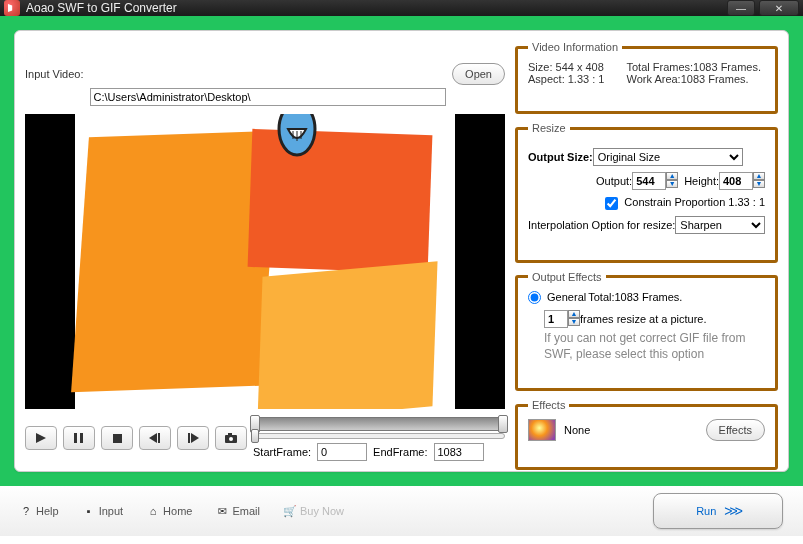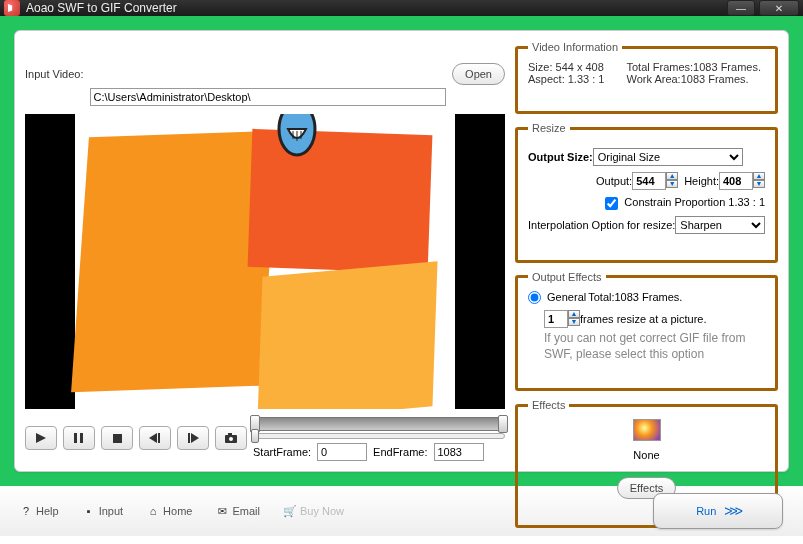--- a/index.html
+++ b/index.html
@@ -43,21 +43,21 @@
 .bold-label { font-weight: bold; }
 select { border: 1px solid #888; height: 18px; background: #fff; font-size: 11px; }
 .row { display: flex; align-items: center; margin-top: 6px; }
 .spin { display: inline-flex; }
 .spin input { width: 34px; text-align: left; font-weight: bold; }
 .spin-btns { display: flex; flex-direction: column; }
 .spin-btns div { width: 12px; height: 8px; border: 1px solid #888; background: linear-gradient(#fff,#ddd); font-size: 7px; line-height: 6px; text-align: center; cursor: pointer; color: #0066cc; }
 .wide-select { width: 150px; }
 input[type=checkbox], input[type=radio] { vertical-align: middle; margin-right: 3px; }
 .hint { color: #888; font-size: 12px; margin-left: 16px; margin-top: 3px; line-height: 1.3; }
-.effects-row { display: flex; align-items: center; gap: 8px; flex-direction: column; }
+.effects-row { display: flex; align-items: center; gap: 8px; }
 .effect-thumb { width: 28px; height: 22px; background: radial-gradient(circle at 40% 40%, #ff9, #f7941d 40%, #8e44ad 90%); border: 1px solid #999; }
 .footer { height: 50px; padding: 0 20px; display: flex; align-items: center; gap: 24px; background: linear-gradient(#fff,#eee); }
 .footer-link { display: flex; align-items: center; gap: 4px; color: #555; cursor: pointer; }
 .footer-link.dim { color: #bbb; cursor: default; }
 .footer-icon { width: 12px; height: 12px; display: inline-flex; align-items: center; justify-content: center; color: #333; }
 .run-btn { margin-left: auto; width: 130px; height: 36px; background: linear-gradient(#fff,#e3e3e3); border: 1px solid #999; border-radius: 8px; display: flex; align-items: center; justify-content: center; gap: 8px; color: #0066cc; font-size: 22px; font-family: "Comic Sans MS", cursive; cursor: pointer; box-shadow: 0 1px 2px #0002; }
 .run-chevrons { color: #0066cc; font-size: 14px; letter-spacing: -3px; }
 .just-right { justify-content: flex-end; }
 </style>
 </head>

